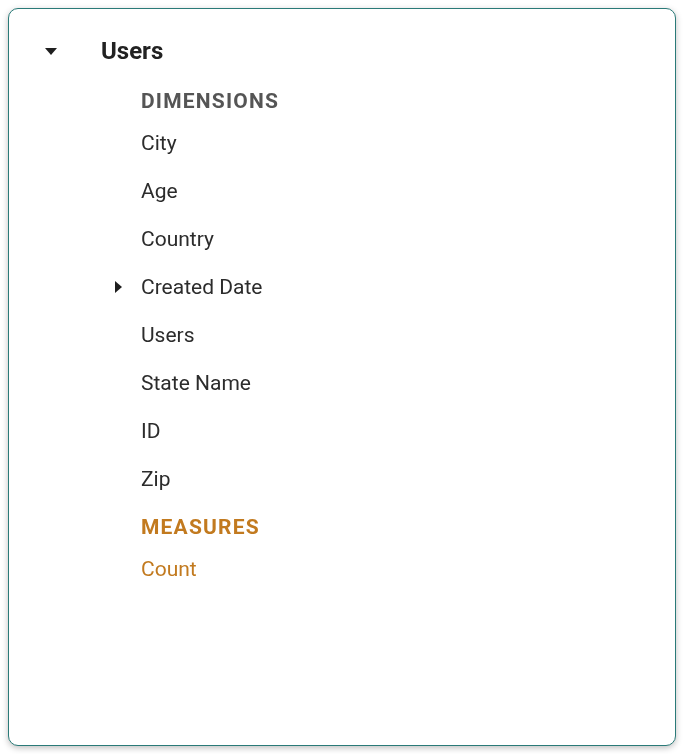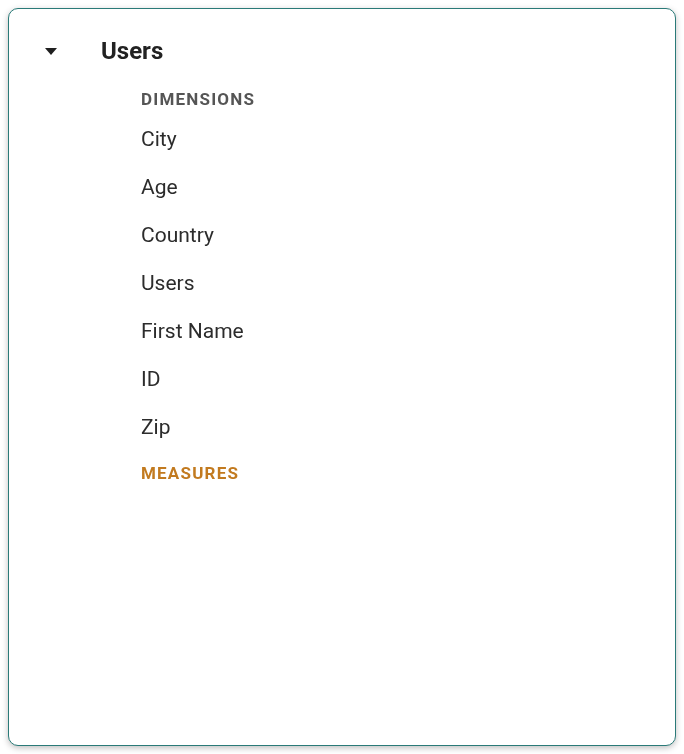--- a/index.html
+++ b/index.html
@@ -39,21 +39,21 @@
     }
     .view-title {
       font-size: 24px;
       font-weight: 700;
       color: #222;
     }
     .section {
       padding-left: 132px;
     }
     .section-heading {
-      font-size: 17px;
+      font-size: 21px;
       font-weight: 700;
       letter-spacing: 1.2px;
       color: #555;
       margin-bottom: 18px;
       margin-top: 8px;
     }
     .section-heading.measures {
       color: #c27a1f;
     }
     .field-row {
@@ -97,29 +97,36 @@
     <div class="field-row">
       <span>City</span>
     </div>
     <div class="field-row">
       <span>Age</span>
     </div>
     <div class="field-row">
       <span>Country</span>
     </div>
     <div class="field-row">
+      <span class="caret-right"></span>
+      <span>Created Date</span>
+    </div>
+    <div class="field-row">
       <span>Users</span>
     </div>
     <div class="field-row">
-      <span>First Name</span>
+      <span>State Name</span>
     </div>
     <div class="field-row">
       <span>ID</span>
     </div>
     <div class="field-row">
       <span>Zip</span>
     </div>
 
     <div class="section-heading measures">MEASURES</div>
 
+    <div class="field-row measure">
+      <span>Count</span>
+    </div>
   </div>
 
 </div>
 
 </body></html>

